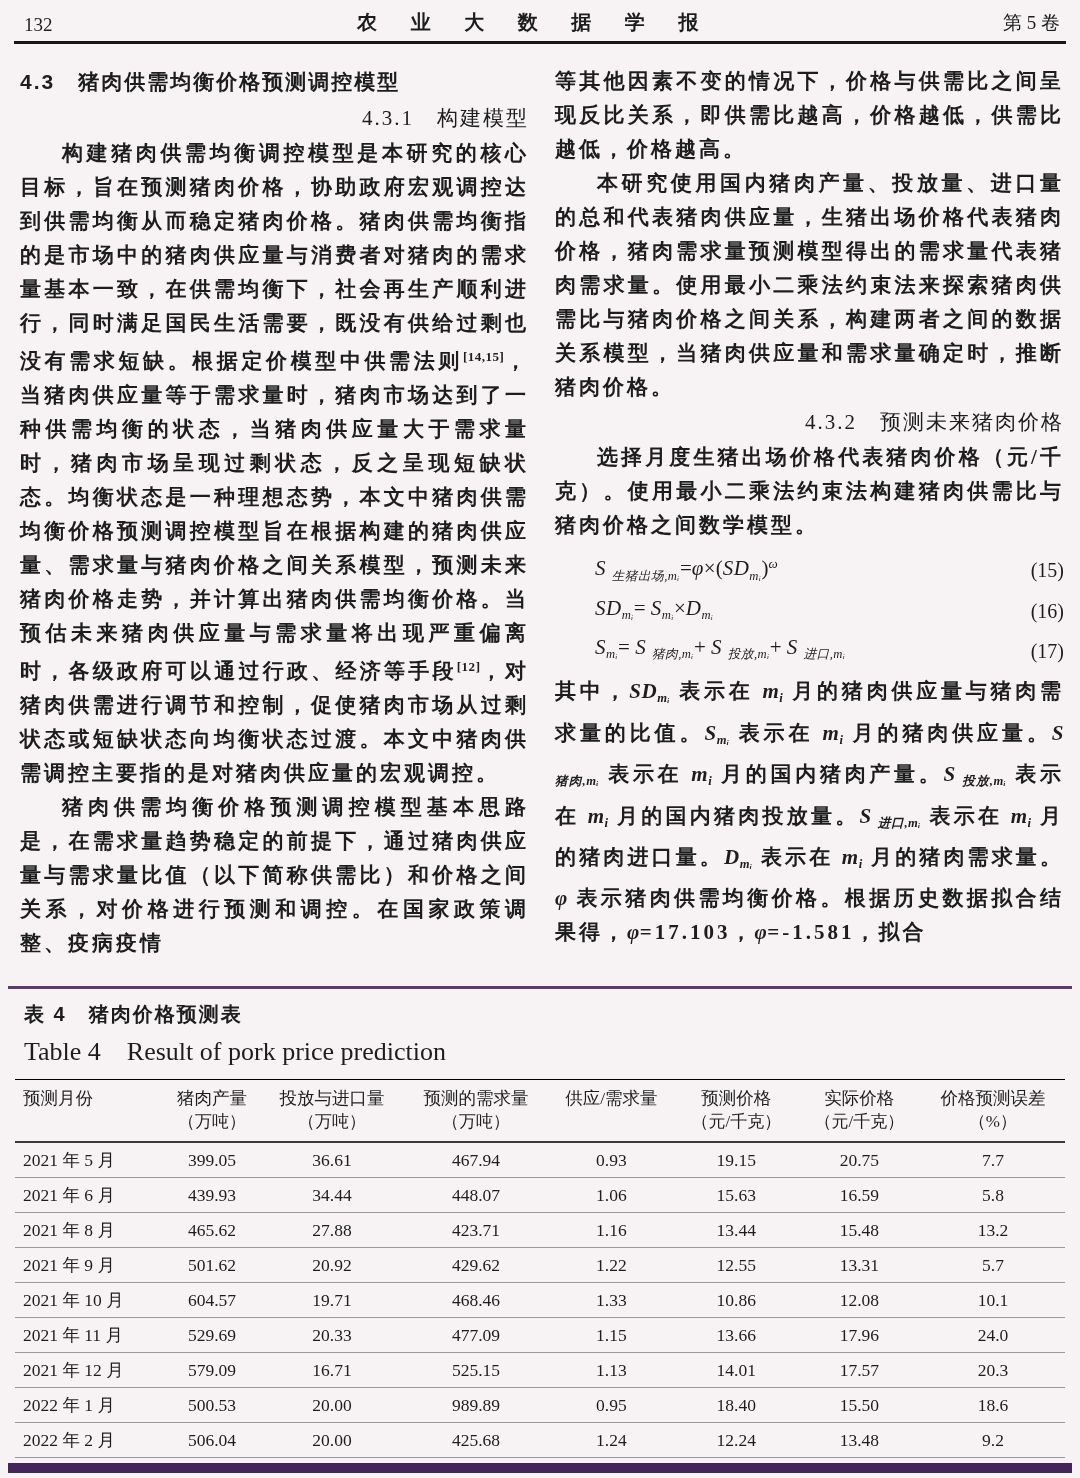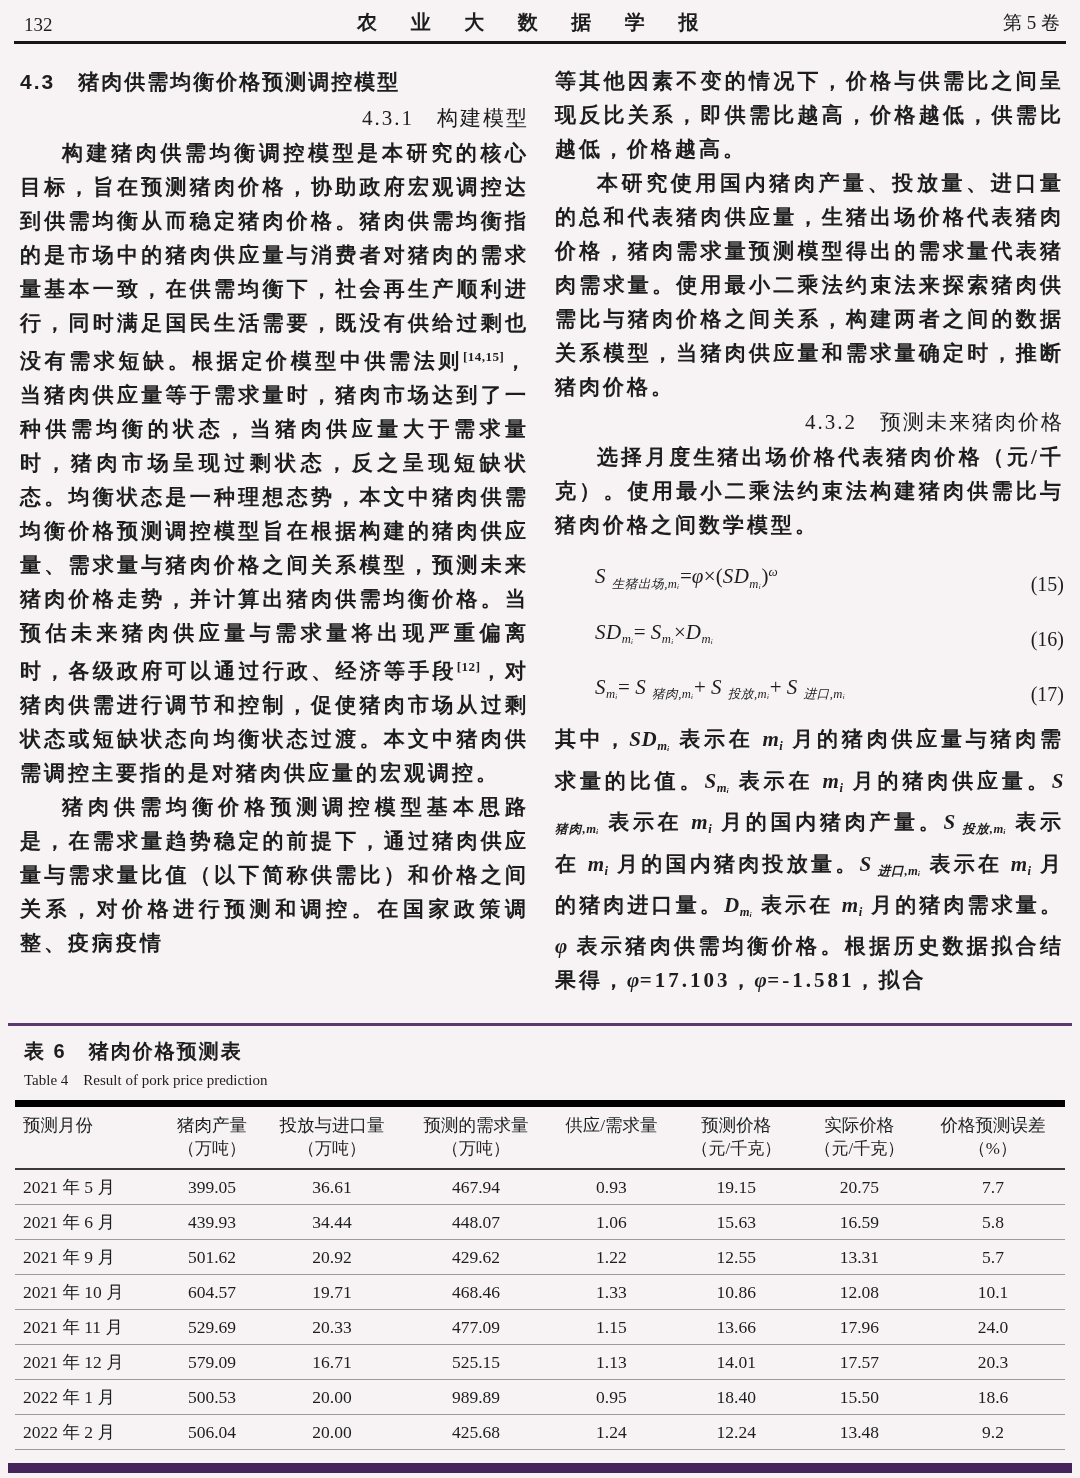--- a/index.html
+++ b/index.html
@@ -41,42 +41,42 @@
   
   .rt-t { }
   .rt-i { font-style:italic; letter-spacing:0.5px; }
   .rt-sub { font-style:italic; font-size:0.60em; vertical-align:-0.35em; letter-spacing:0.5px; }
   .rt-sup { font-size:0.62em; vertical-align:0.55em; letter-spacing:0.5px; }
   .rt-isup { font-style:italic; font-size:0.62em; vertical-align:0.55em; letter-spacing:0.5px; }
 
   
   .formula-list { margin:6px 0 4px 0; }
   .formula-row {
-    display:flex; justify-content:space-between; align-items:flex-end;
-    letter-spacing:0; line-height:48px; padding-left:40px; text-align:left;
+    display:flex; justify-content:space-between; align-items:center;
+    letter-spacing:0; line-height:32px; padding-left:40px; text-align:left;
   }
   .ftext { font-size:21px; }
   .fnum { font-size:20px; letter-spacing:0; }
 
   
   .table-sec { margin-top:26px; }
   .purple-rule { height:3px; background:#5c3a6e; margin:0 8px; }
   .tcap-zh {
     font-family:"Liberation Sans","DejaVu Sans",sans-serif;
     font-weight:bold; font-size:20px; letter-spacing:2px;
     margin:12px 0 6px 24px;
   }
-  .tcap-en { font-size:15px; margin:0 0 10px 24px; }
+  .tcap-en { font-size:26px; margin:0 0 10px 24px; }
   table.ptable {
     width:1050px; margin:0 15px; border-collapse:collapse;
     font-size:17.5px;
   }
   table.ptable th {
     font-weight:normal; vertical-align:top; text-align:center;
-    border-top:7px solid #000000; border-bottom:2px solid #3a3a3a;
+    border-top:1px solid #000000; border-bottom:2px solid #3a3a3a;
     padding:7px 0 8px 0; line-height:23px;
   }
   table.ptable th.c0, table.ptable td.c0 { text-align:left; padding-left:8px; }
   table.ptable td {
     text-align:center; border-bottom:1.4px solid #9a9a9a;
     padding:7px 0 7px 0; line-height:20px;
   }
   .unit-line { font-size:17px; }
 
   .bottom-bar {
@@ -122,21 +122,21 @@
             <span class="ftext"><span class="rt-i">S</span><span class="rt-sub">mᵢ</span><span class="rt-t">= </span><span class="rt-i">S </span><span class="rt-sub">猪肉,mᵢ</span><span class="rt-t">+ </span><span class="rt-i">S </span><span class="rt-sub">投放,mᵢ</span><span class="rt-t">+ </span><span class="rt-i">S </span><span class="rt-sub">进口,mᵢ</span></span>
             <span class="fnum">(17)</span>
           </div>
         </div>
       <p><span class="rt-t">其中，</span><span class="rt-i">SD</span><span class="rt-sub">mᵢ</span><span class="rt-t"> 表示在 </span><span class="rt-i">m</span><span class="rt-sub">i</span><span class="rt-t"> 月的猪肉供应量与猪肉需求量的比值。</span><span class="rt-i">S</span><span class="rt-sub">mᵢ</span><span class="rt-t"> 表示在 </span><span class="rt-i">m</span><span class="rt-sub">i</span><span class="rt-t"> 月的猪肉供应量。</span><span class="rt-i">S </span><span class="rt-sub">猪肉,mᵢ</span><span class="rt-t"> 表示在 </span><span class="rt-i">m</span><span class="rt-sub">i</span><span class="rt-t"> 月的国内猪肉产量。</span><span class="rt-i">S </span><span class="rt-sub">投放,mᵢ</span><span class="rt-t"> 表示在 </span><span class="rt-i">m</span><span class="rt-sub">i</span><span class="rt-t"> 月的国内猪肉投放量。</span><span class="rt-i">S </span><span class="rt-sub">进口,mᵢ</span><span class="rt-t"> 表示在 </span><span class="rt-i">m</span><span class="rt-sub">i</span><span class="rt-t"> 月的猪肉进口量。</span><span class="rt-i">D</span><span class="rt-sub">mᵢ</span><span class="rt-t"> 表示在 </span><span class="rt-i">m</span><span class="rt-sub">i</span><span class="rt-t"> 月的猪肉需求量。</span><span class="rt-i">φ</span><span class="rt-t"> 表示猪肉供需均衡价格。根据历史数据拟合结果得，</span><span class="rt-i">φ</span><span class="rt-t">=17.103，</span><span class="rt-i">φ</span><span class="rt-t">=-1.581，拟合</span></p>
     </div>
   </div>
 
   <div class="table-sec">
     <div class="purple-rule"></div>
-    <div class="tcap-zh">表 6　猪肉价格预测表</div>
+    <div class="tcap-zh">表 4　猪肉价格预测表</div>
     <div class="tcap-en">Table 4　Result of pork price prediction</div>
     <table class="ptable">
       <thead>
           <tr>
             <th class="c0">
               <div>预测月份</div>
               <div class="unit-line">&nbsp;</div>
             </th>
             <th class="c1">
               <div>猪肉产量</div>
@@ -183,20 +183,30 @@
             <td class="c0">2021 年 6 月</td>
             <td class="c1">439.93</td>
             <td class="c2">34.44</td>
             <td class="c3">448.07</td>
             <td class="c4">1.06</td>
             <td class="c5">15.63</td>
             <td class="c6">16.59</td>
             <td class="c7">5.8</td>
           </tr>
           <tr>
+            <td class="c0">2021 年 8 月</td>
+            <td class="c1">465.62</td>
+            <td class="c2">27.88</td>
+            <td class="c3">423.71</td>
+            <td class="c4">1.16</td>
+            <td class="c5">13.44</td>
+            <td class="c6">15.48</td>
+            <td class="c7">13.2</td>
+          </tr>
+          <tr>
             <td class="c0">2021 年 9 月</td>
             <td class="c1">501.62</td>
             <td class="c2">20.92</td>
             <td class="c3">429.62</td>
             <td class="c4">1.22</td>
             <td class="c5">12.55</td>
             <td class="c6">13.31</td>
             <td class="c7">5.7</td>
           </tr>
           <tr>

